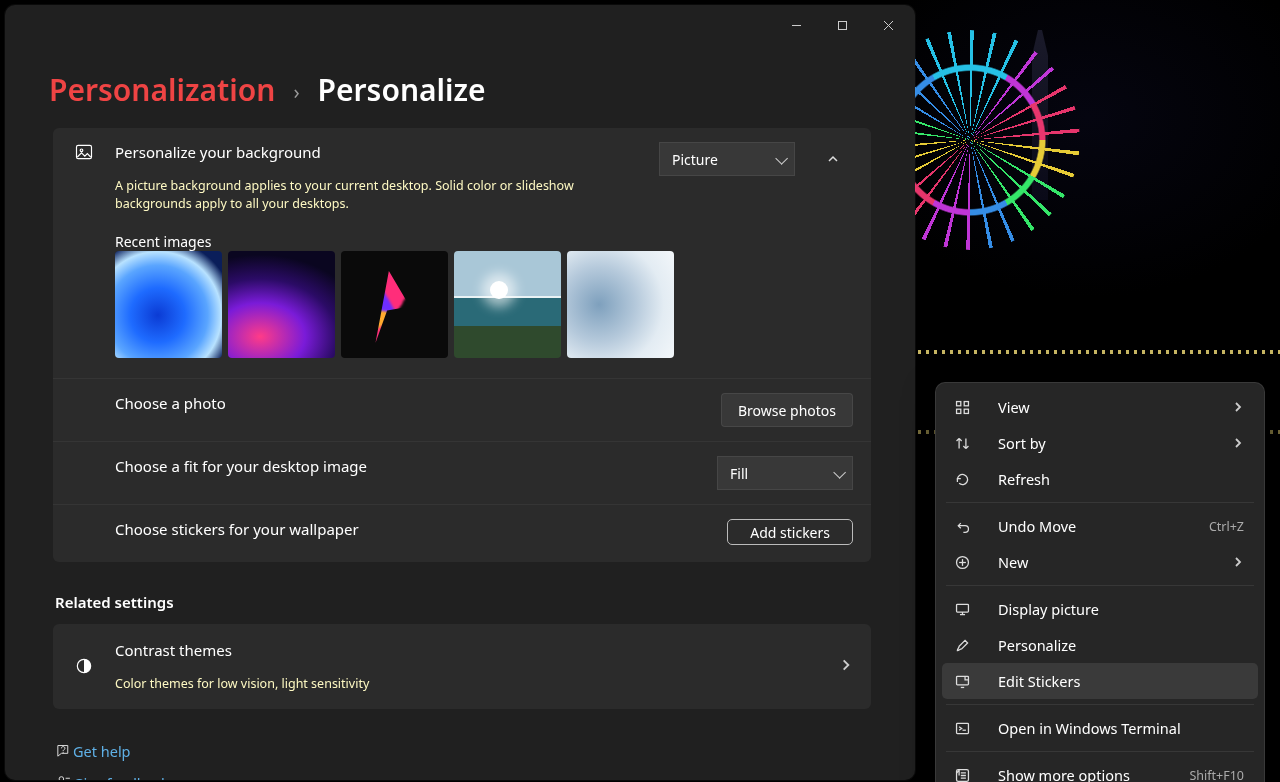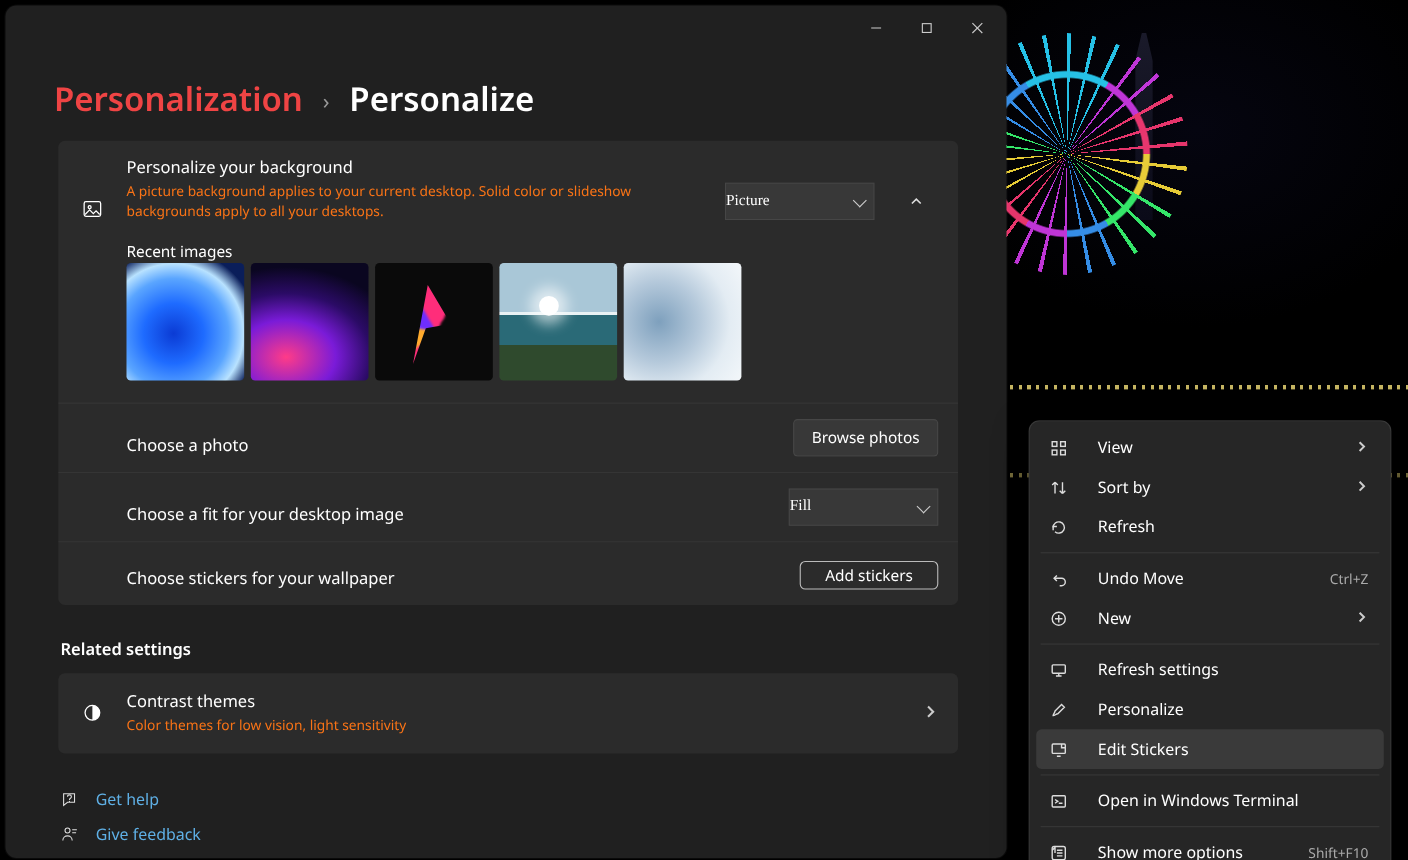--- a/index.html
+++ b/index.html
@@ -39,33 +39,33 @@
   .breadcrumb .parent { font-size:30px; font-weight:600; color:#ef4444;}
   .breadcrumb .chev { font-size:20px; color:#999; position:relative; top:-2px;}
   .breadcrumb .current { font-size:30px; font-weight:600; color:#fff;}
 
   .content { padding: 0 44px 0 48px; }
 
   .card {
     background:#2b2b2b; border-radius:6px; margin-bottom:4px;
   }
   .card-row {
-    display:flex; align-items:flex-end; padding:14px 18px; gap:18px; min-height:58px;
+    display:flex; align-items:flex-start; padding:14px 18px; gap:18px; min-height:58px;
     border-top:1px solid rgba(255,255,255,.05);
   }
   .card-row:first-child{border-top:none;}
   .row-icon { width:26px; display:flex; justify-content:center; color:#fff;}
   .row-icon svg{width:20px;height:20px;stroke:currentColor;fill:none;stroke-width:1.4;}
   .row-text { flex:1; }
   .row-title { font-size:15px; color:#fff; }
-  .row-sub { font-size:12.5px; color:#f97316; line-height:1.4; margin-top:3px; max-width:560px;}
+  .row-sub { font-size:12.5px; color:#fef9c3; line-height:1.4; margin-top:15px; max-width:560px;}
   .select {
     background:#383838; border:1px solid rgba(255,255,255,.07); border-radius:0;
-    height:34px; min-width:136px; padding:0 32px 0 0; font-size:14px; color:#fff;
-    display:flex; align-items:center; position:relative; cursor:pointer;font-family:Liberation Serif, serif;
+    height:34px; min-width:136px; padding:0 32px 0 12px; font-size:14px; color:#fff;
+    display:flex; align-items:center; position:relative; cursor:pointer;
   }
   .select::after{
     content:""; position:absolute; right:10px; top:13px; width:8px; height:8px;
     border-right:1.2px solid #ccc; border-bottom:1.2px solid #ccc; transform:rotate(45deg) translateY(-3px);
   }
   .expand-btn{
     width:40px;height:34px;border-radius:4px;display:flex;align-items:center;justify-content:center;cursor:pointer;color:#ddd;
   }
   .expand-btn svg{width:12px;height:12px;stroke:currentColor;fill:none;stroke-width:1.5;}
 
@@ -94,21 +94,21 @@
   }
 
   .section-label{font-size:15px;font-weight:600;color:#fff;margin:30px 0 12px 2px;}
 
   .list-card{ background:#2b2b2b;border-radius:6px; }
   .list-row{display:flex;align-items:center;padding:16px 18px;gap:18px;cursor:pointer;}
   .chev-r{color:#ccc;}
   .chev-r svg{width:14px;height:14px;stroke:currentColor;fill:none;stroke-width:1.6;}
 
   .links{margin-top:26px;}
-  .link-row{display:flex;align-items:center;gap:14px;padding:6px 0;font-size:14.5px;color:#5fb0e6;cursor:pointer;}
+  .link-row{display:flex;align-items:center;padding:6px 0;font-size:14.5px;color:#5fb0e6;cursor:pointer;}
   .link-row .ic{color:#ddd;width:20px;display:flex;justify-content:center;}
   .link-row .ic svg{width:17px;height:17px;stroke:currentColor;fill:none;stroke-width:1.4;}
 
   
   .ctx {
     position:absolute; left:935px; top:382px; width:330px;
     background:#262626; border:1px solid rgba(255,255,255,.09); border-radius:10px;
     padding:6px; box-shadow:0 10px 30px rgba(0,0,0,.6);
     font-size:14.5px;
   }
@@ -331,21 +331,21 @@
   </div>
   <div class="ctx-sep"></div>
   <div class="ctx-item">
     <span class="ctx-ic">
         <svg viewBox="0 0 20 20">
           <rect x="3" y="4" width="14" height="9" rx="1"></rect>
           <line x1="7" y1="16" x2="13" y2="16"></line>
           <line x1="10" y1="13" x2="10" y2="16"></line>
         </svg>
       </span>
-    <span class="ctx-label">Refresh settings</span>
+    <span class="ctx-label">Display picture</span>
   </div>
   <div class="ctx-item">
     <span class="ctx-ic">
         <svg viewBox="0 0 20 20">
           <path d="M4 16c0-2 2-3 2-5l7-7 3 3-7 7c-2 0-3 2-5 2z"></path>
         </svg>
       </span>
     <span class="ctx-label">Personalize</span>
   </div>
   <div class="ctx-item hl">

